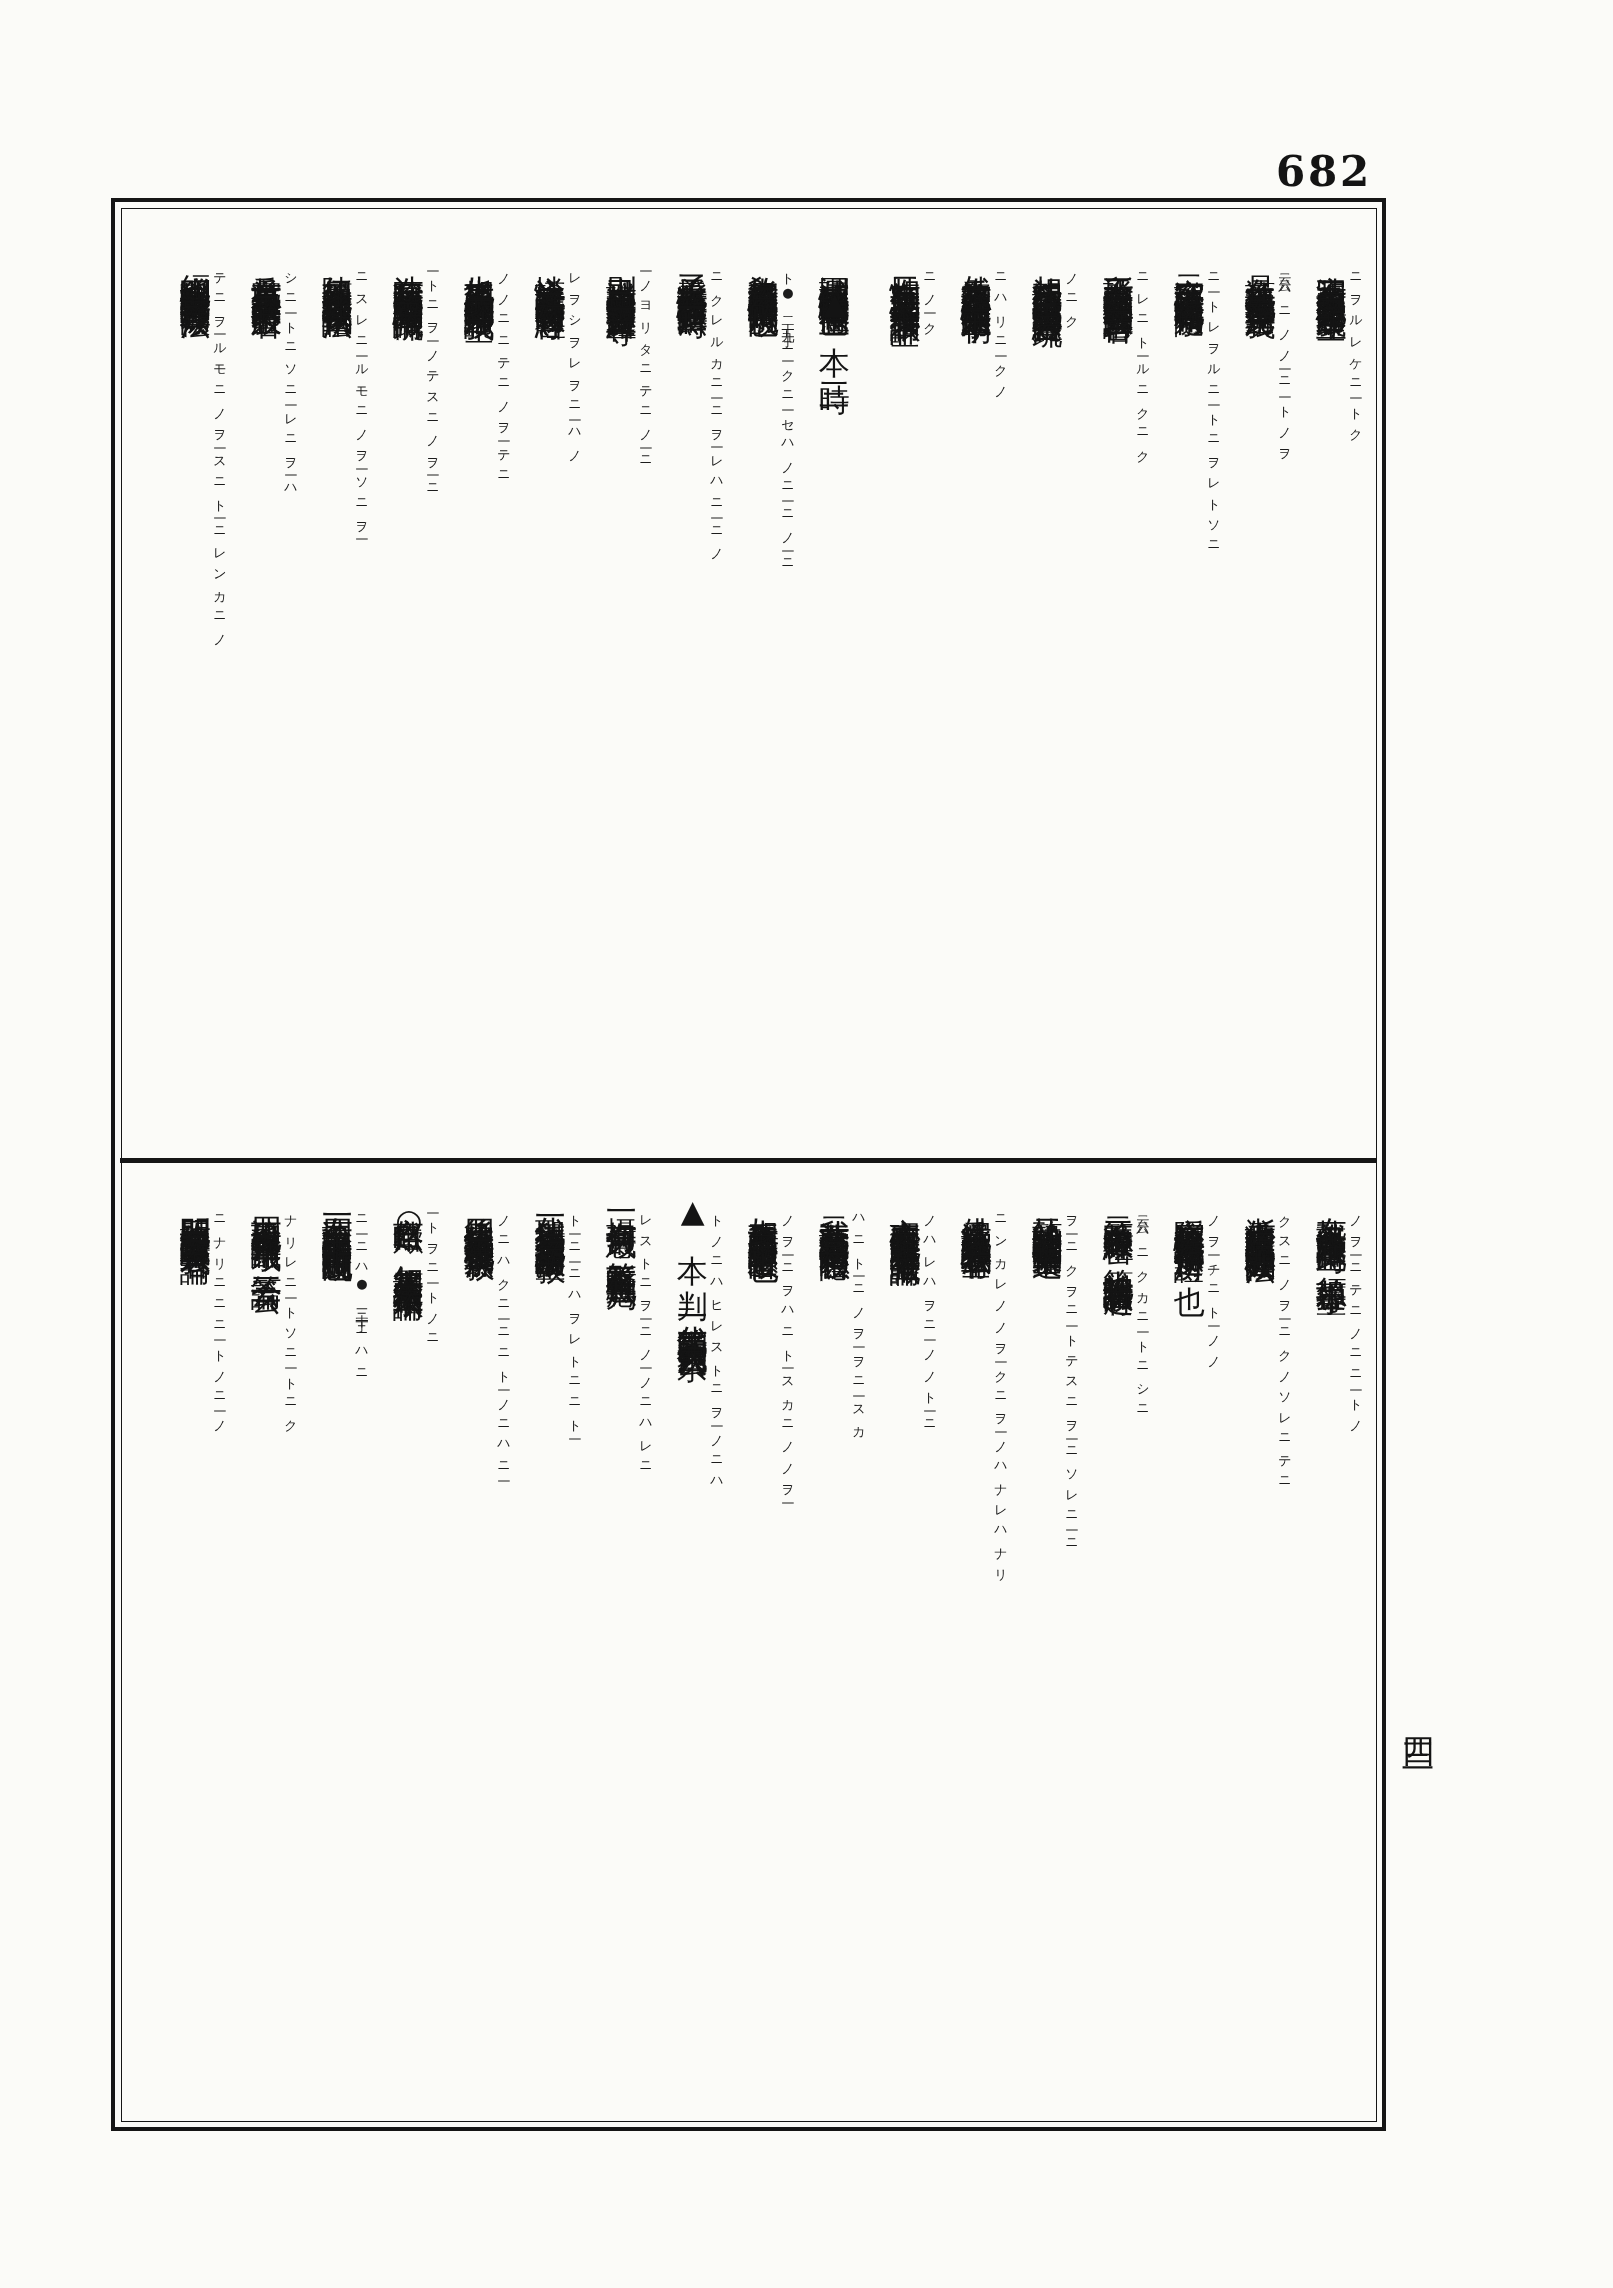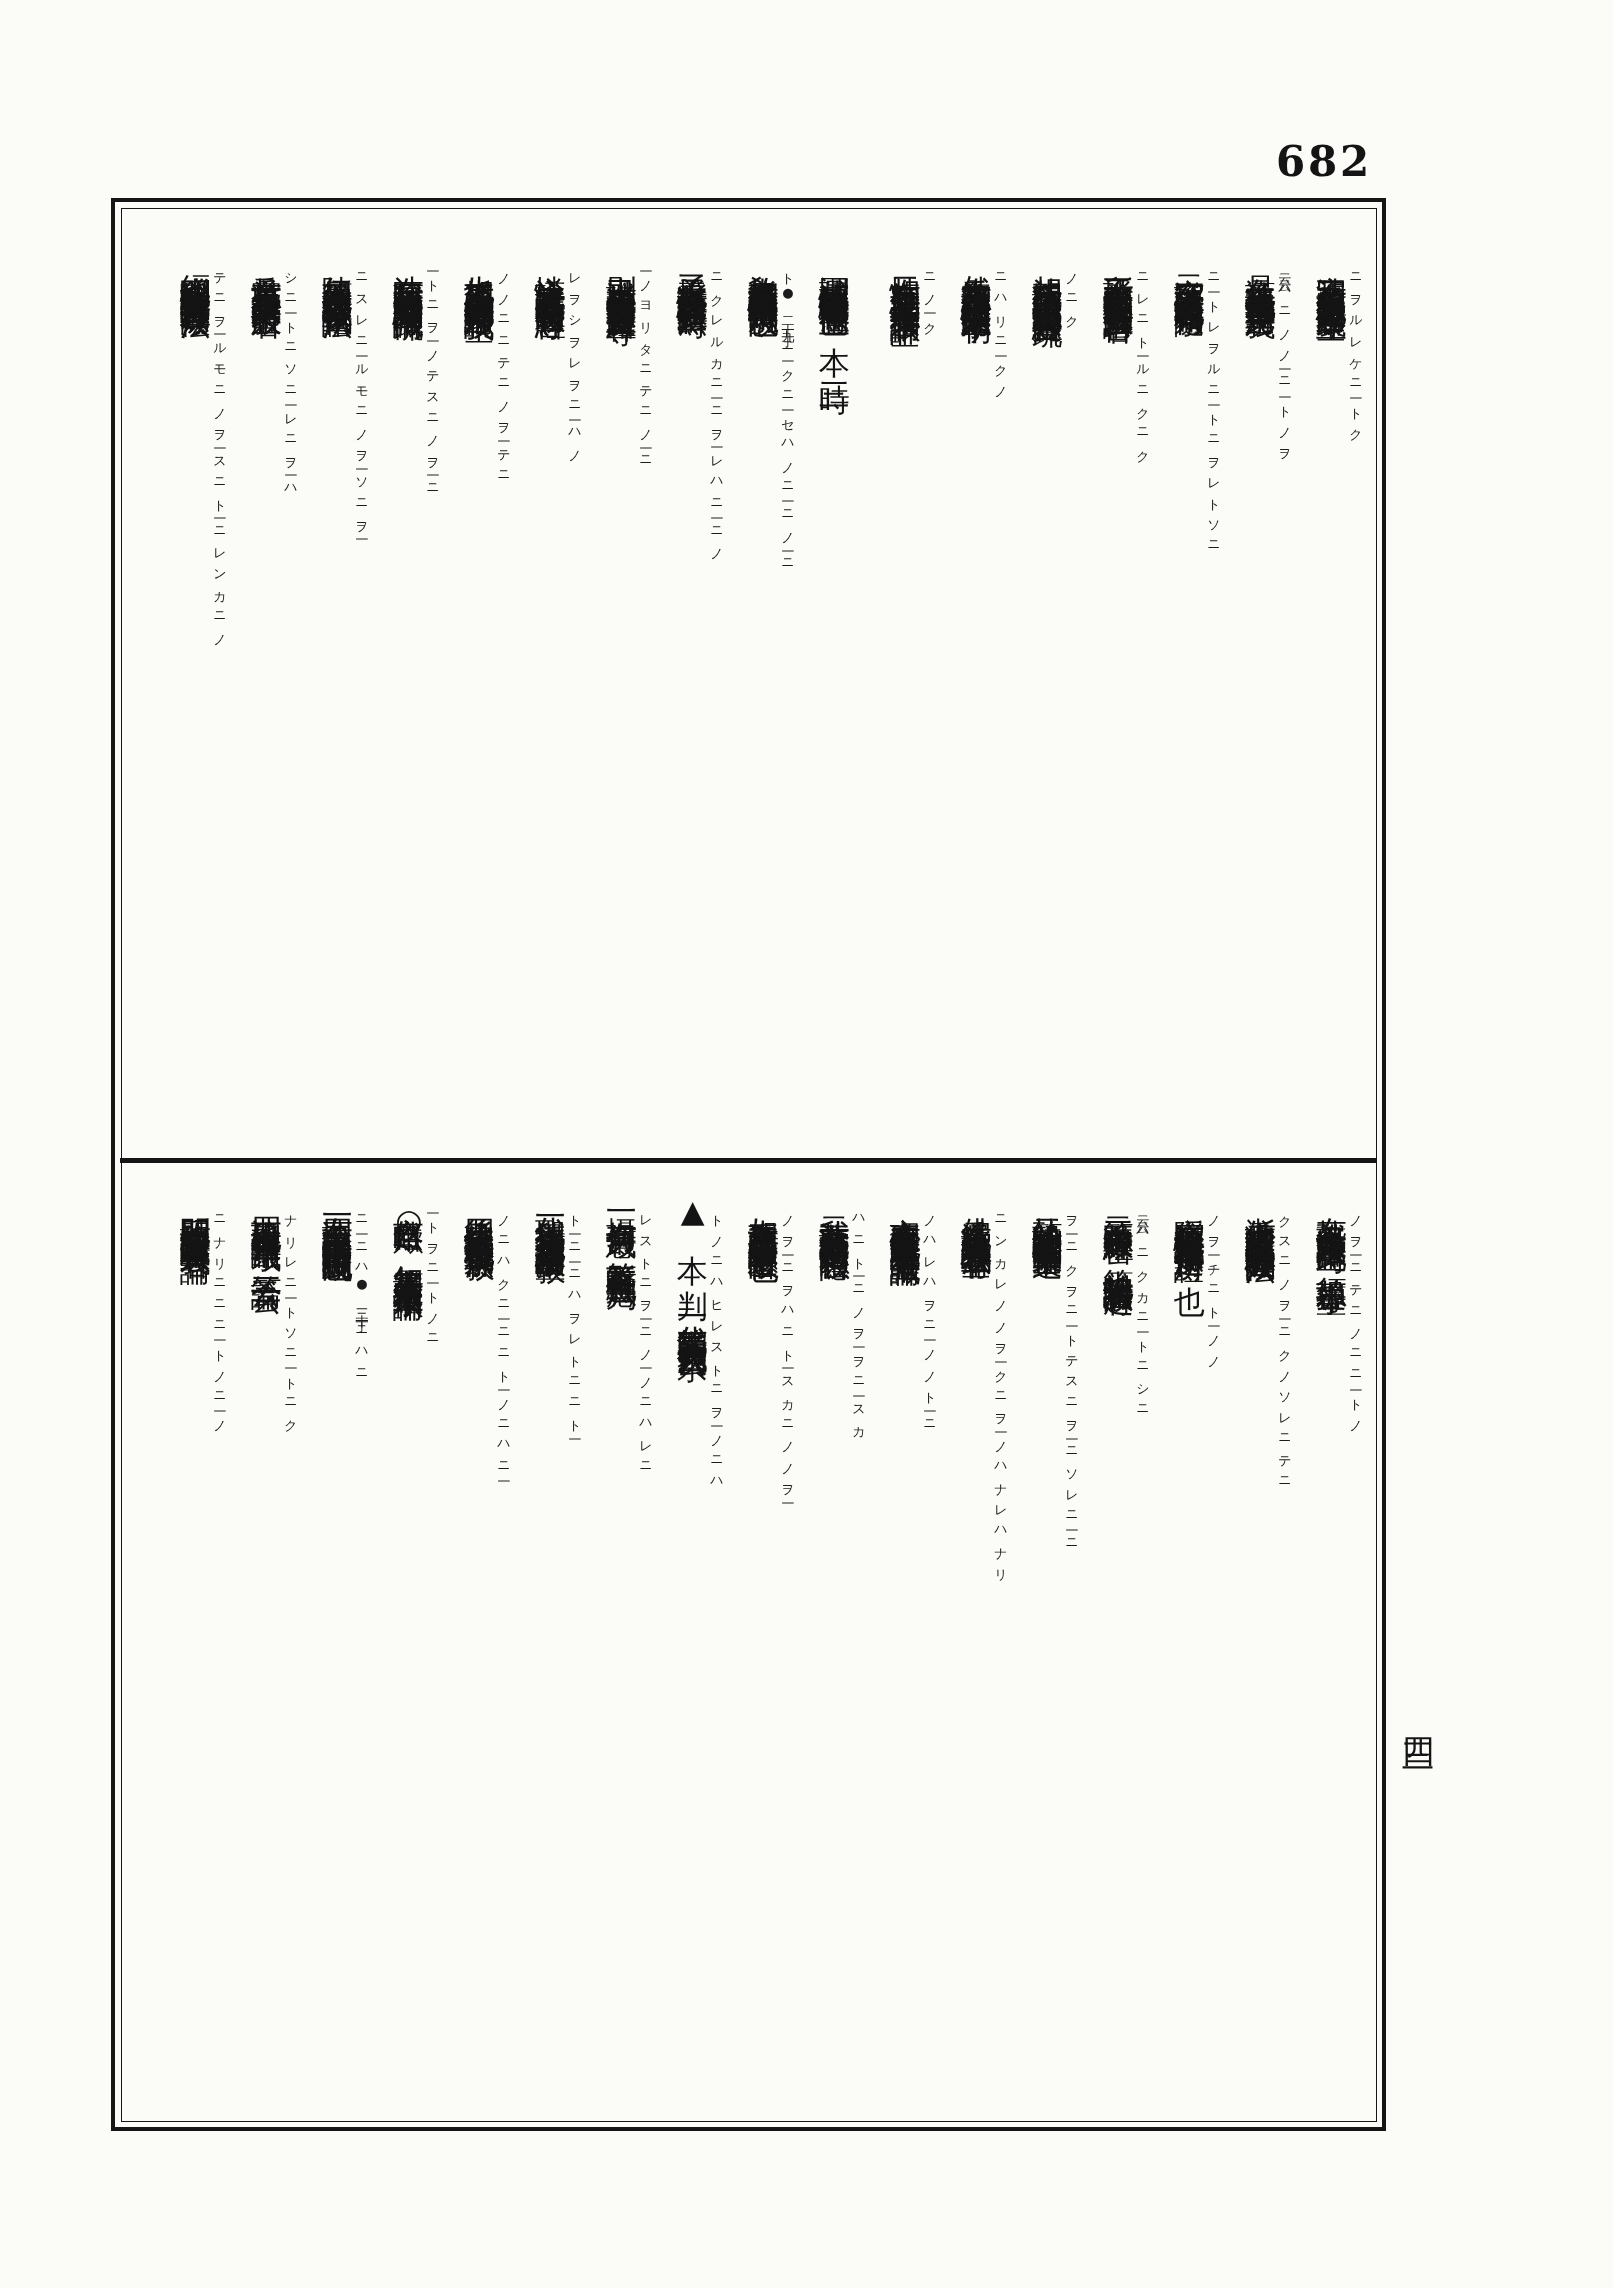--- a/index.html
+++ b/index.html
@@ -4,21 +4,21 @@
 <title>682</title>
 <style>
   html,body{margin:0;padding:0;}
   body{
     width:1613px;height:2289px;position:relative;
     background:#fbfbf8;color:#141414;
     font-family:"DejaVu Serif","Liberation Serif",serif;
     overflow:hidden;
   }
   .page-number{
-    position:absolute;left:1276px;top:137px;
+    position:absolute;left:1276px;top:147px;
     font-size:42px;font-weight:bold;letter-spacing:2.8px;
     font-family:"DejaVu Serif","Liberation Serif",serif;
   }
   .frame{
     position:absolute;left:111px;top:198px;width:1267px;height:1925px;
     border:4.6px solid #161616;background:transparent;
   }
   .frame-inner{
     position:absolute;left:5.5px;top:5.5px;right:5.5px;bottom:5.5px;
     border:1.8px solid #161616;

